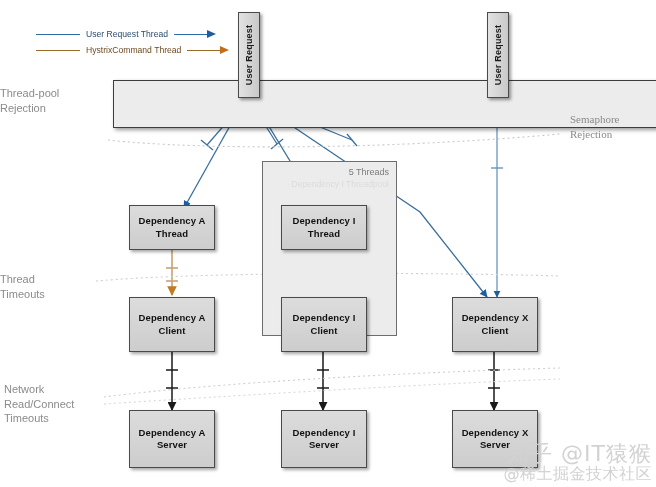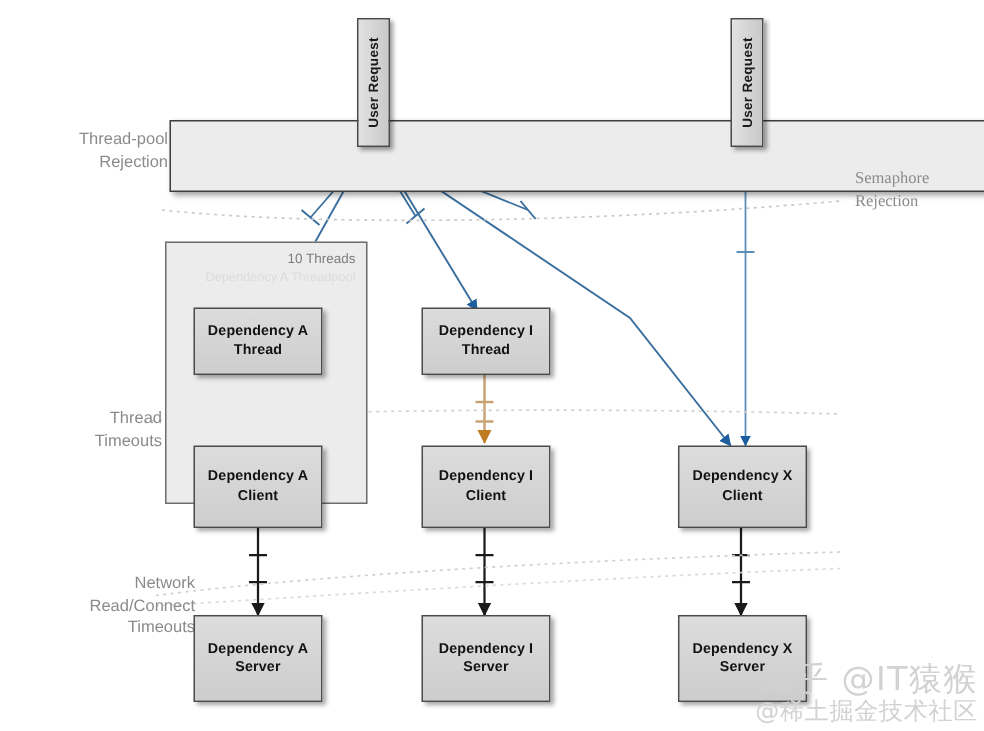--- a/index.html
+++ b/index.html
@@ -74,21 +74,21 @@
   }
 
   
   .annot{
     position:absolute;
     font-size:11px;color:#8b8b8b;
     line-height:1.32;
     white-space:pre-line;
   }
   .annot.right{text-align:left;}
-  .annot.left{text-align:right;margin-left:12px;}
+  .annot.left{text-align:left;}
 
   
   #legend{position:absolute;left:36px;top:26px;}
   .leg-row{position:relative;height:16px;display:flex;align-items:center;}
   .leg-line{width:44px;height:0;border-top:1.4px solid #000;}
   .leg-label{font-size:8.6px;color:#2f4a63;margin:0 6px;white-space:nowrap;}
   .leg-line2{width:34px;height:0;border-top:1.4px solid #000;}
   .leg-arrow{
     width:0;height:0;border-top:4px solid transparent;border-bottom:4px solid transparent;
     margin-left:-1px;
@@ -166,43 +166,57 @@
     <path d="M494,352 L494,410" stroke="#1a1a1a" stroke-width="1.5" fill="none" marker-end="url(#arrow-black)"></path>
     <path d="M488,370 L500,370" stroke="#1a1a1a" stroke-width="1.5"></path>
     <path d="M488,388 L500,388" stroke="#1a1a1a" stroke-width="1.5"></path>
 
     <path d="M108,140 C200,150 380,150 560,134" stroke="#c8c8c8" stroke-width="1.1" stroke-dasharray="2,3" fill="none"></path>
     <path d="M96,281 C200,272 420,272 560,276" stroke="#cfcfcf" stroke-width="1.1" stroke-dasharray="2,3" fill="none"></path>
     <path d="M104,397 C220,382 420,372 560,368" stroke="#cfcfcf" stroke-width="1.1" stroke-dasharray="2,3" fill="none"></path>
     <path d="M104,404 C230,396 420,384 560,379" stroke="#d8d8d8" stroke-width="1.1" stroke-dasharray="2,3" fill="none"></path>
   </svg>
 
+  <div id="legend">
+    <div class="leg-row leg-blue">
+      <span class="leg-line"></span>
+      <span class="leg-label">User Request Thread</span>
+      <span class="leg-line2"></span>
+      <span class="leg-arrow"></span>
+    </div>
+    <div class="leg-row leg-brown">
+      <span class="leg-line"></span>
+      <span class="leg-label">HystrixCommand Thread</span>
+      <span class="leg-line2"></span>
+      <span class="leg-arrow"></span>
+    </div>
+  </div>
 
   <div id="rejection-bar" style="left:113px;top:80px;width:545px;height:48px;"></div>
 
   <div class="userreq" style="left:238px;top:12px;height:86px;">
     <span class="vtxt">User Request</span>
   </div>
   <div class="userreq" style="left:487px;top:12px;height:86px;">
     <span class="vtxt">User Request</span>
   </div>
 
   <div class="annot left" style="left:0px;top:86px;width:100px;">Thread-pool<br>Rejection</div>
 
   <div class="annot right" style="left:570px;top:112px;width:86px;font-family:Liberation Serif, serif;">Semaphore<br>Rejection</div>
 
   <div class="annot left" style="left:0px;top:272px;width:96px;">Thread<br>Timeouts</div>
 
-  <div class="annot left" style="left:16px;top:382px;width:102px;">Network<br>Read/Connect<br>Timeouts</div>
-
-  <div class="pool" style="left:110px;top:161px;width:135px;height:175px;">
-    <span class="pool-title">10 Threads</span>
-    <span class="pool-sub">Dependency A Threadpool</span>
-  </div>
-
+  <div class="annot left" style="left:4px;top:382px;width:102px;">Network<br>Read/Connect<br>Timeouts</div>
+
+
+  <div class="pool" style="left:262px;top:161px;width:135px;height:175px;">
+    <span class="pool-title">5 Threads</span>
+    <span class="pool-sub">Dependency I Threadpool</span>
+  </div>
 
 
   <div class="node" style="left:129px;top:205px;width:86px;height:45px;">
     <span>Dependency A<br>Thread</span>
   </div>
   <div class="node" style="left:281px;top:205px;width:86px;height:45px;">
     <span>Dependency I<br>Thread</span>
   </div>
 
   <div class="node" style="left:129px;top:297px;width:86px;height:55px;">

